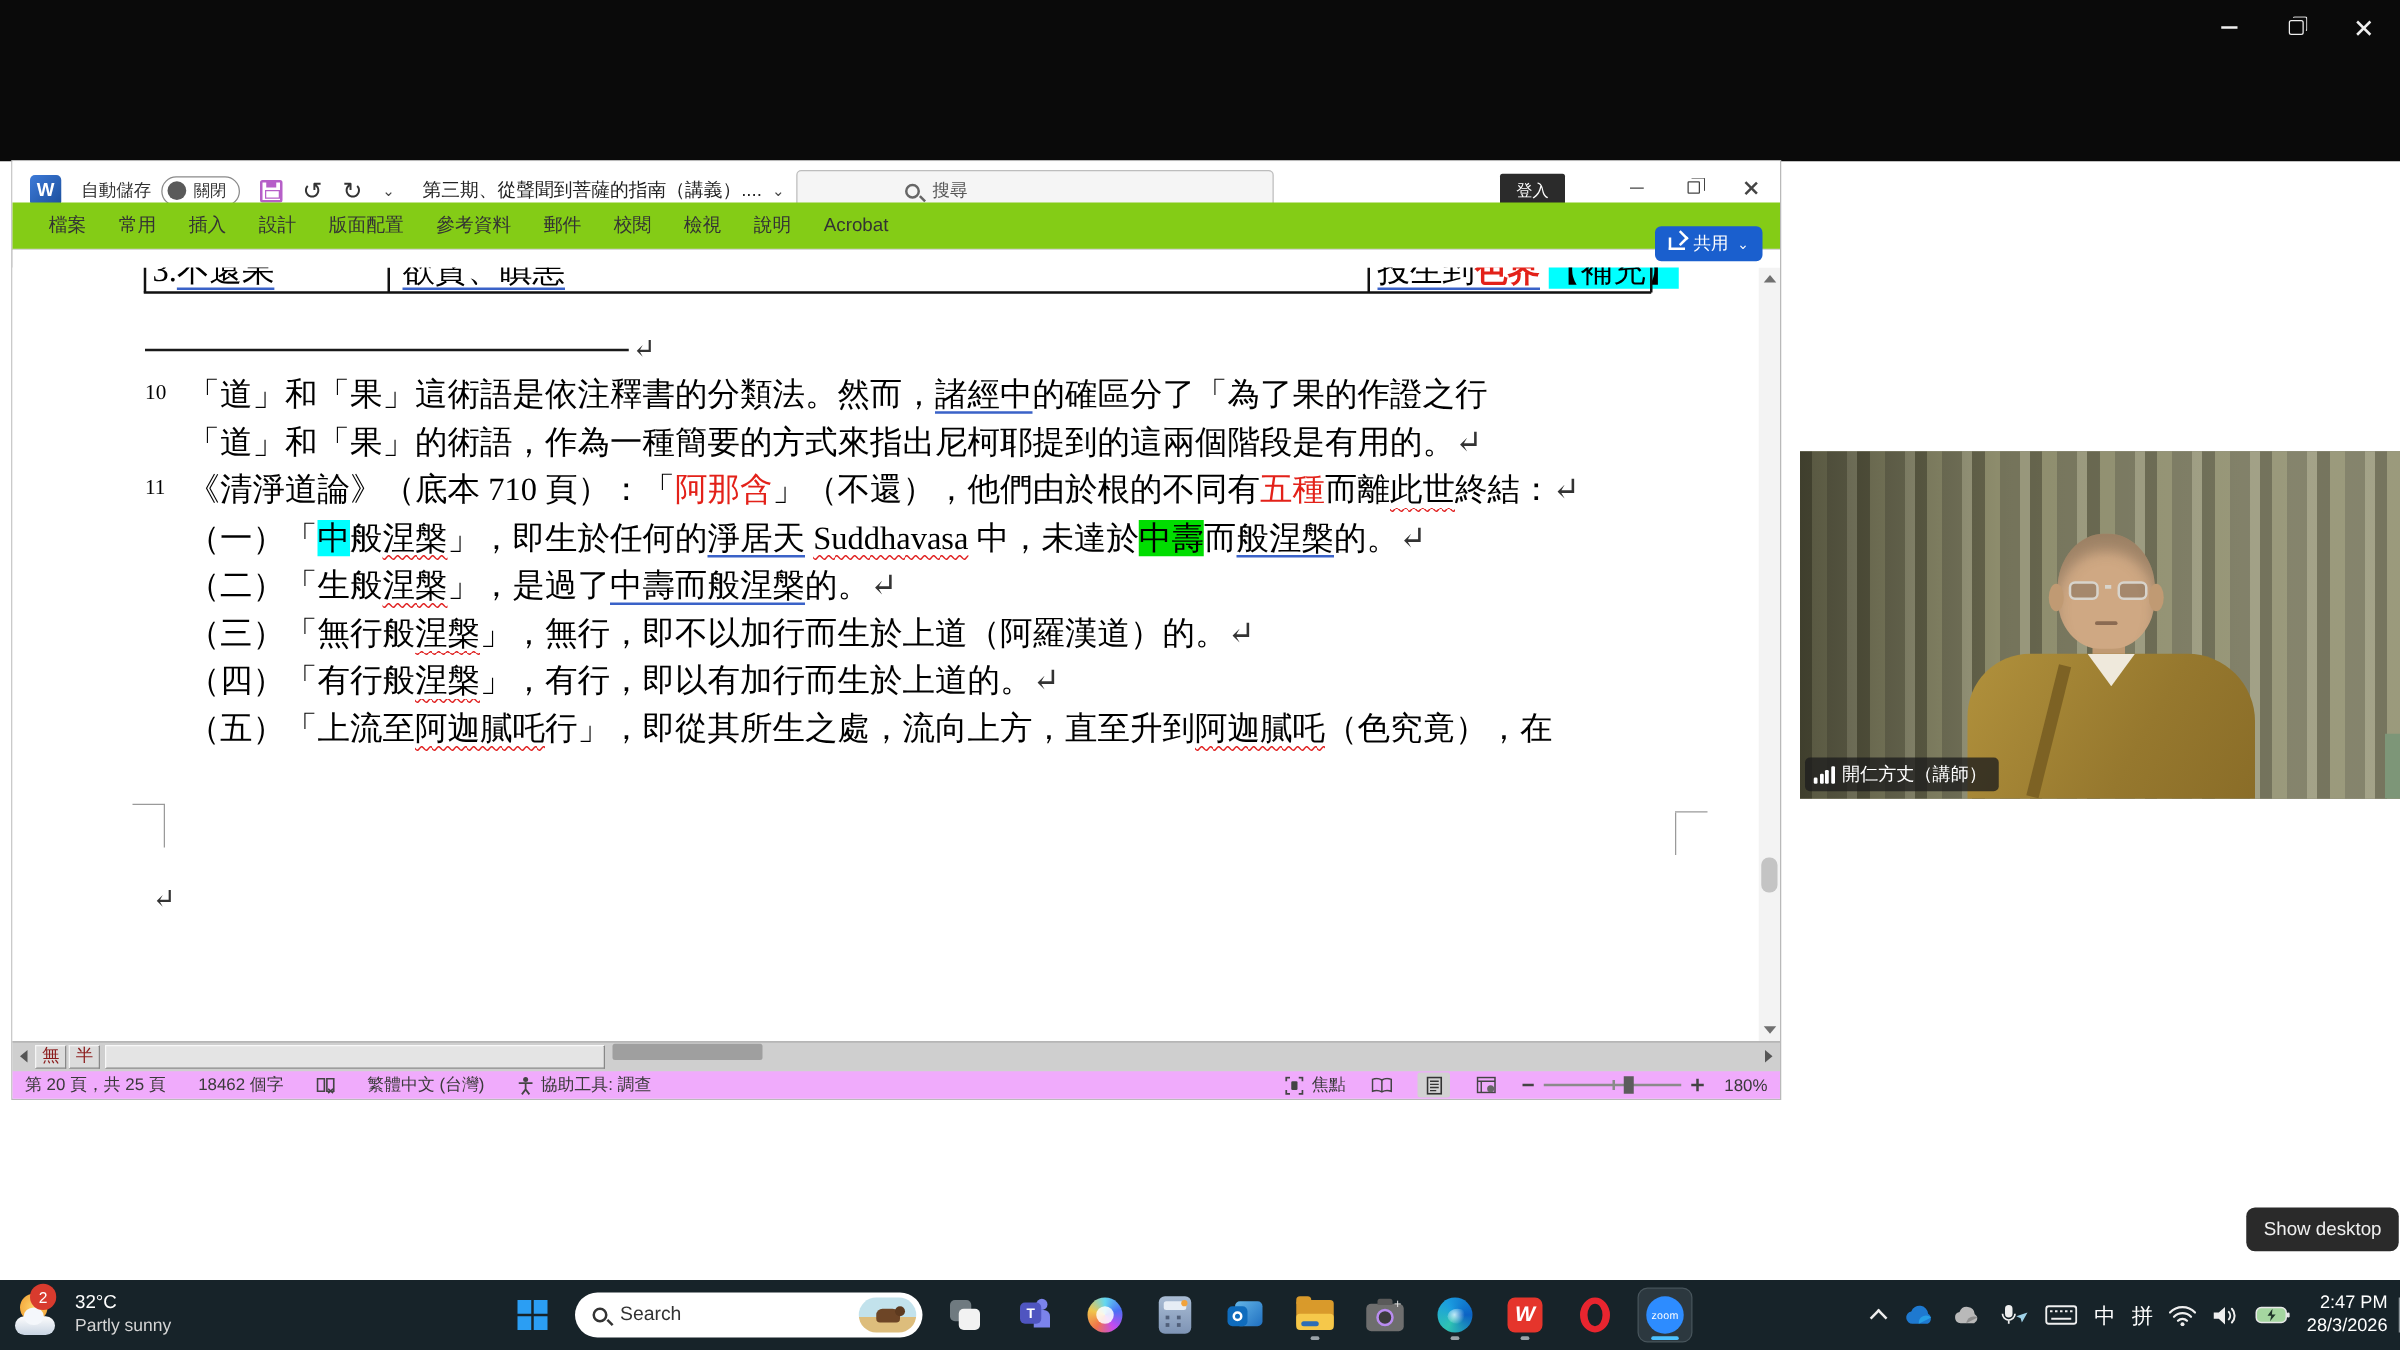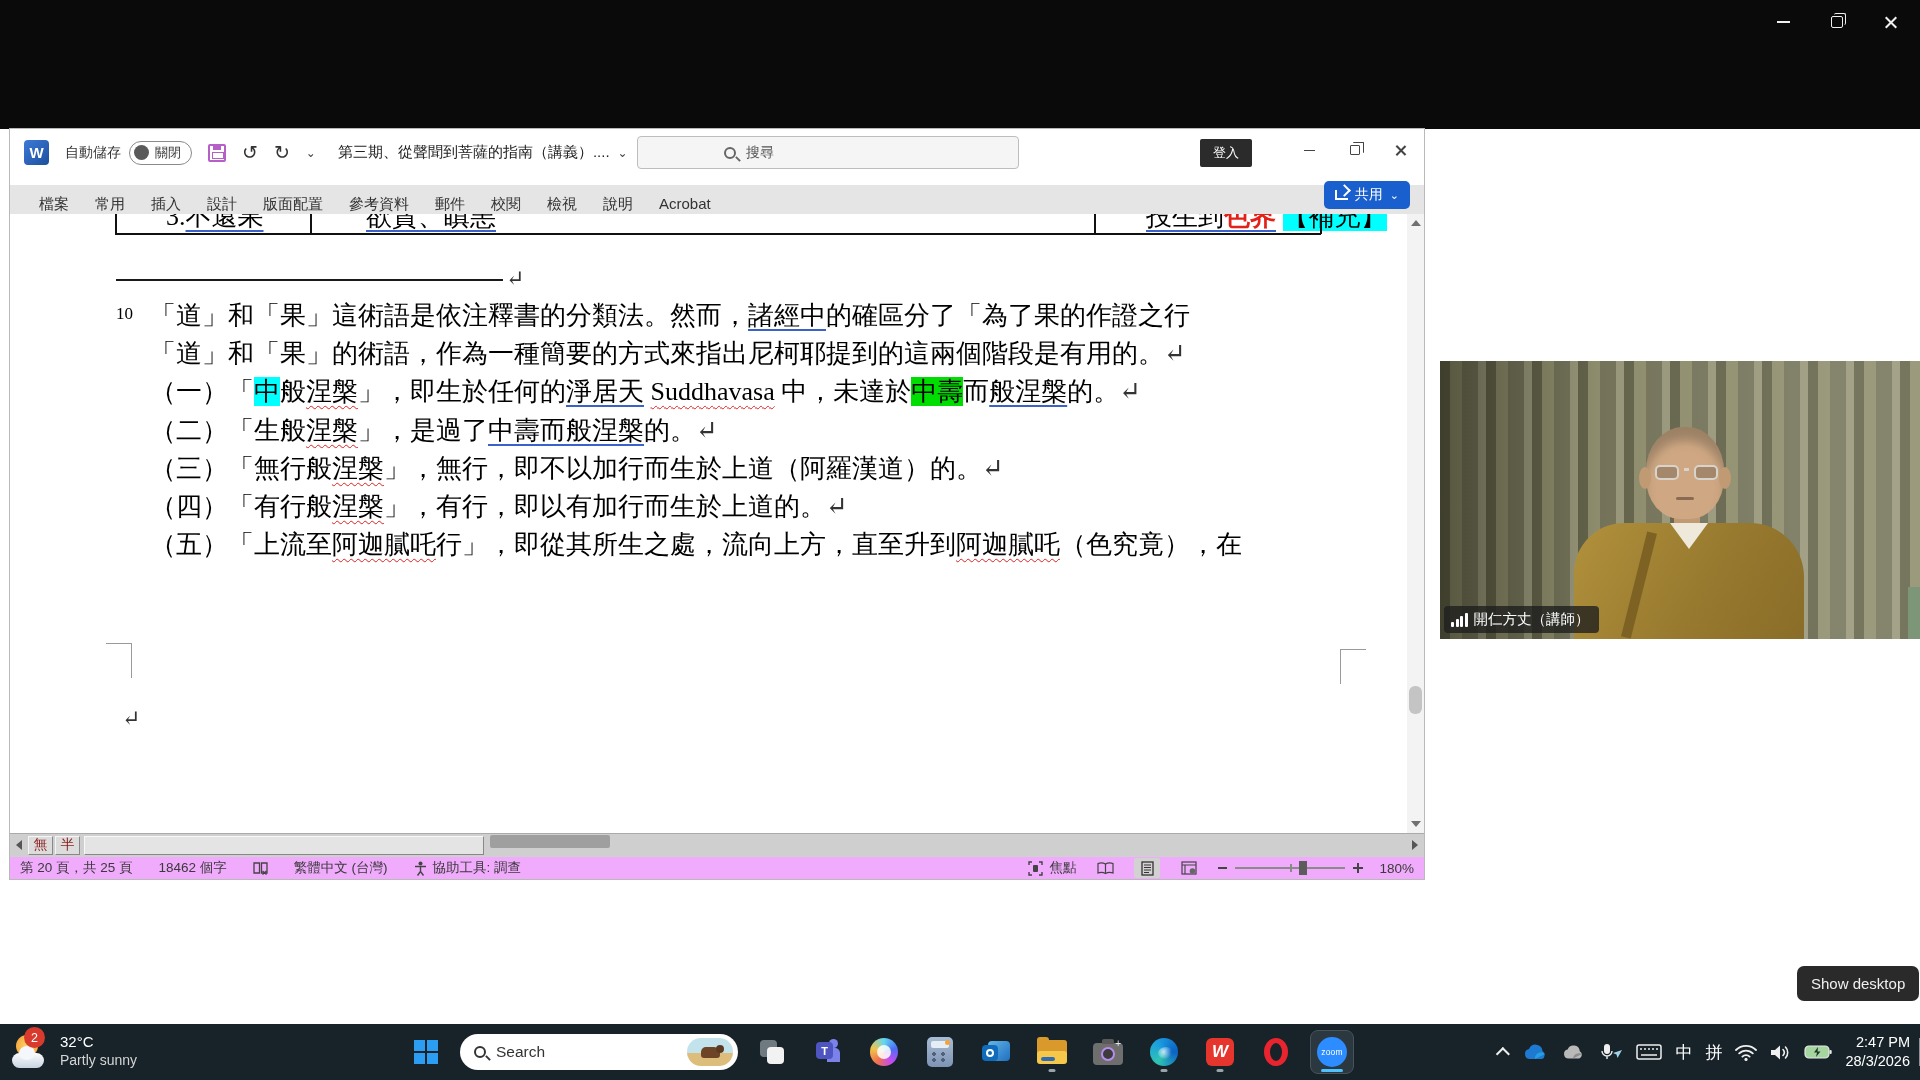--- a/index.html
+++ b/index.html
@@ -47,36 +47,36 @@
   .tb-ctls { position:absolute; right:0; top:0; display:flex; }
   .tb-btn { width:46px; height:42px; display:flex; align-items:center; justify-content:center; }
   .b-min { width:11px; border-top:1.6px solid #444; }
   .b-sq { width:10px; height:10px; border:1.4px solid #444; border-radius:1px; position:relative; }
   .b-sq:before { content:""; position:absolute; left:2px; top:-4px; width:10px; height:10px;
                  border-top:1.4px solid #444; border-right:1.4px solid #444; border-radius:1px; }
   .b-x { position:relative; width:12px; height:12px; }
   .b-x:before,.b-x:after { content:""; position:absolute; left:5px; top:0; width:1.6px; height:13px; background:#444; }
   .b-x:before{ transform:rotate(45deg);} .b-x:after{ transform:rotate(-45deg);}
 
-  .ribbonrow { position:absolute; left:0; top:56px; right:0; height:38px; background:#e5e5e5;
+  .ribbonrow { position:absolute; left:0; top:33px; right:0; height:38px; background:#84cc16;
                border-bottom:1px solid #d6d6d6; display:flex; align-items:center; padding-left:16px; }
   .rtab { padding:0 13px; font-size:15px; color:#333; line-height:37px; }
   .share-btn { position:absolute; right:14px; top:52px; background:#1a5fce; color:#fff; font-size:14px;
                border-radius:5px; padding:5px 11px; display:flex; align-items:center; gap:7px; }
   .share-ic { width:13px; height:10px; border-bottom:2px solid #fff; border-left:2px solid #fff; position:relative; }
   .share-ic:after { content:""; position:absolute; right:-1px; top:-4px; width:7px; height:7px;
                     border-top:2px solid #fff; border-right:2px solid #fff; transform:rotate(45deg); }
 
   
   .docarea { position:absolute; left:0; top:85px; right:0; height:619px; background:#fff; overflow:hidden;
              font-family:"Liberation Serif","DejaVu Serif",serif; }
   .docpane { position:absolute; left:0; top:0; right:17px; bottom:0; overflow:hidden; }
 
   .tclip { position:absolute; left:0; top:0; right:0; height:20px; overflow:hidden; }
-  .tcell-text { position:absolute; top:-15px; font-size:26px; color:#000; white-space:nowrap;margin-left:44px; }
+  .tcell-text { position:absolute; top:-15px; font-size:26px; color:#000; white-space:nowrap; }
   .tline-v { position:absolute; top:0; width:1.5px; height:20px; background:#111; }
   .tline-b { position:absolute; top:19px; left:105px; width:1206px; height:1.5px; background:#111; }
 
   .fn-sep { position:absolute; left:106px; top:65px; width:387px; border-top:2px solid #1a1a1a; }
   .sep-mark { position:absolute; left:496px; top:52px; font-size:22px; color:#333; }
 
   .fn-lines { position:absolute; left:140px; top:84px; width:1196px; }
   .fline { position:relative; height:38.2px; font-size:26px; color:#000; white-space:nowrap; line-height:36px; }
   .fn-num { position:absolute; left:-34px; top:-2px; font-size:17px; color:#000; }
 
@@ -335,20 +335,21 @@
         <div class="tline-v" style="left:1084px"></div>
         <div class="tline-v" style="left:1310px"></div>
         <div class="tline-b"></div>
 
         <div class="fn-sep"></div>
         <div class="sep-mark">↵</div>
 
         <div class="fn-lines">
             <div class="fline"><span class="fn-num">10</span><span>「道」和「果」這術語是依注釋書的分類法。然而，</span><span class="sg-ublue">諸經中</span><span>的確區分了「為了果的作證之行</span></div>
             <div class="fline"><span>「道」和「果」的術語，作為一種簡要的方式來指出尼柯耶提到的這兩個階段是有用的。</span><span class="sg-mark">↵</span></div>
+            <div class="fline"><span class="fn-num">11</span><span>《清淨道論》（底本 710 頁）：「</span><span class="sg-red">阿那含</span><span>」（不還），他們由於根的不同有</span><span class="sg-red">五種</span><span>而離</span><span class="sg-wavy">此世</span><span>終結：</span><span class="sg-mark">↵</span></div>
             <div class="fline"><span>（一）「</span><span class="sg-cyan">中</span><span>般</span><span class="sg-wavy">涅槃</span><span>」，即生於任何的</span><span class="sg-ublue">淨居天</span><span> </span><span class="sg-wavy">Suddhavasa</span><span> 中，未達於</span><span class="sg-green">中壽</span><span>而</span><span class="sg-ublue">般涅槃</span><span>的。</span><span class="sg-mark">↵</span></div>
             <div class="fline"><span>（二）「生般</span><span class="sg-wavy">涅槃</span><span>」，是過了</span><span class="sg-ublue">中壽而般涅槃</span><span>的。</span><span class="sg-mark">↵</span></div>
             <div class="fline"><span>（三）「無行般</span><span class="sg-wavy">涅槃</span><span>」，無行，即不以加行而生於上道（阿羅漢道）的。</span><span class="sg-mark">↵</span></div>
             <div class="fline"><span>（四）「有行般</span><span class="sg-wavy">涅槃</span><span>」，有行，即以有加行而生於上道的。</span><span class="sg-mark">↵</span></div>
             <div class="fline"><span>（五）「上流至</span><span class="sg-wavy">阿迦膩吒</span><span>行」，即從其所生之處，流向上方，直至升到</span><span class="sg-wavy">阿迦膩吒</span><span>（色究竟），在</span></div>
           </div>
 
         <div class="cmark-l"></div>
         <div class="cmark-r"></div>
         <div class="pilcrow">↵</div>

